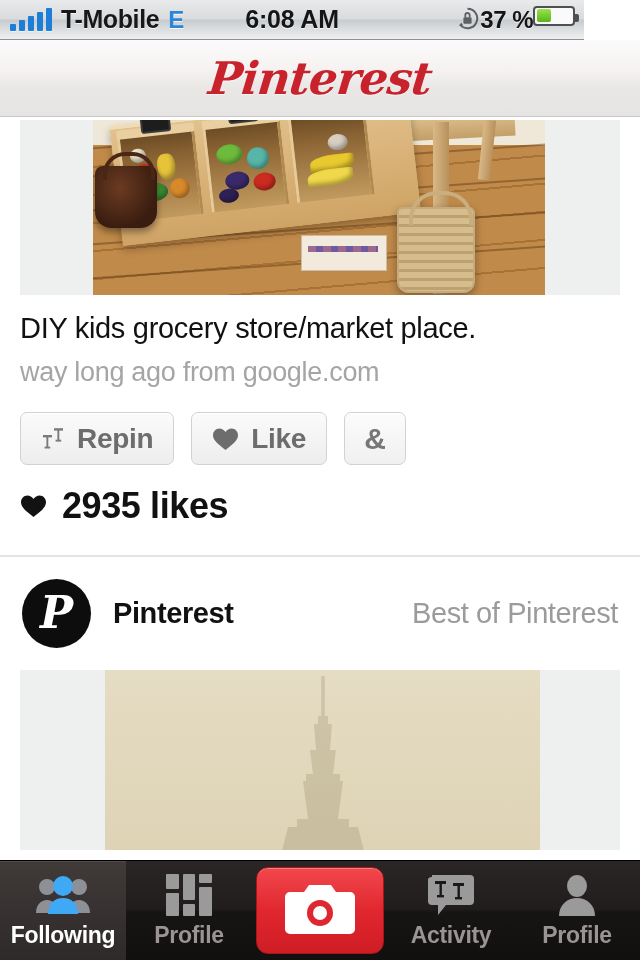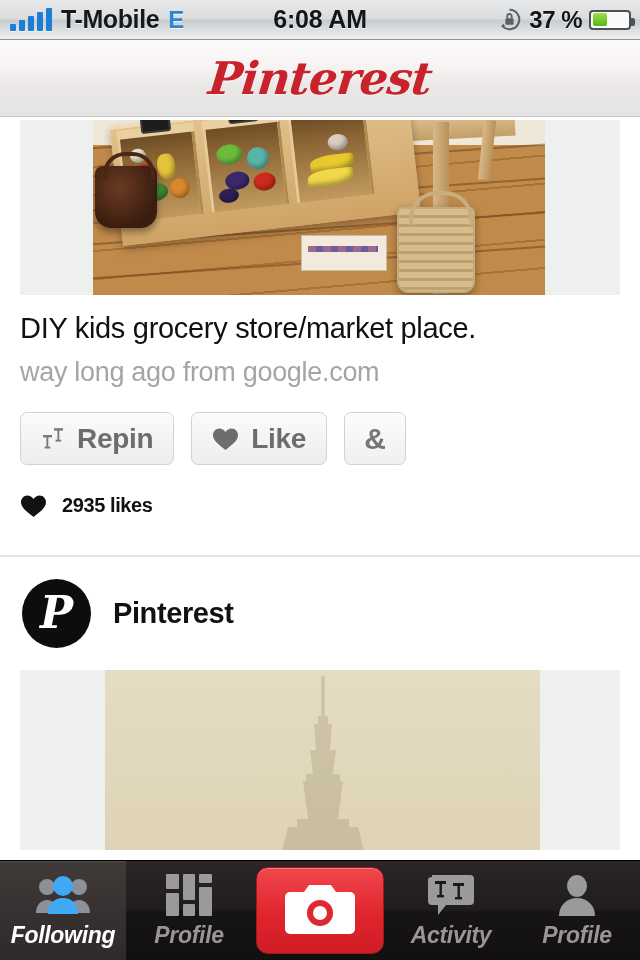--- a/index.html
+++ b/index.html
@@ -6,42 +6,42 @@
   html, body {
     width:640px; height:960px; overflow:hidden;
     background:#ffffff;
     font-family:"Liberation Sans", sans-serif;
     -webkit-font-smoothing:antialiased;
   }
   #app { position:relative; width:640px; height:960px; overflow:hidden; }
 
   
   .statusbar{
-    position:absolute; left:0; top:0; width:640px; height:40px;
+    position:absolute; left:0; top:0; width:584px; height:40px;
     background:linear-gradient(to bottom,#e9eaec 0%,#d9dbdd 48%,#c9cccf 52%,#eef0f1 100%);
     border-bottom:1px solid #8d9094;
     display:flex; align-items:center; z-index:40;
   }
   .sb-left{ display:flex; align-items:center; padding-left:10px; gap:9px; flex:0 0 auto; }
   .bars{ display:flex; align-items:flex-end; gap:3px; height:22px; }
   .bars i{ display:block; width:6px; background:#1c7ed6;
            border-radius:1px; box-shadow:0 1px 0 rgba(255,255,255,.6); }
   .bars i:nth-child(1){height:7px;}
   .bars i:nth-child(2){height:11px;}
   .bars i:nth-child(3){height:15px;}
   .bars i:nth-child(4){height:19px;}
   .bars i:nth-child(5){height:23px;}
   .carrier{ font-size:25px; font-weight:bold; color:#17181a; letter-spacing:-.4px;
             text-shadow:0 1px 0 rgba(255,255,255,.75); }
   .netmode{ font-size:24px; font-weight:bold; color:#2b86d8; letter-spacing:0;
             text-shadow:0 1px 0 rgba(255,255,255,.75); }
   .sb-center{ position:absolute; left:0; right:0; text-align:center;
               font-size:25px; font-weight:bold; color:#141516; letter-spacing:-.2px;
               text-shadow:0 1px 0 rgba(255,255,255,.75); pointer-events:none; }
-  .sb-right{ margin-left:auto; display:flex; align-items:center; gap:7px; padding-right:9px; }
+  .sb-right{ margin-left:auto; display:flex; align-items:flex-start; padding-right:9px; }
   .rotlock{ width:25px; height:25px; position:relative; }
   .rotlock svg{ display:block; }
   .battpct{ font-size:24px; font-weight:bold; color:#141516; letter-spacing:-.5px;
             text-shadow:0 1px 0 rgba(255,255,255,.7); }
   .battery{ position:relative; width:42px; height:20px;
             border:2px solid #4e5154; border-radius:4px; background:#fafafa; }
   .battery::after{ content:""; position:absolute; right:-6px; top:6px;
             width:4px; height:8px; background:#4e5154; border-radius:0 2px 2px 0; }
   .battfill{ position:absolute; left:1.5px; top:1.5px; bottom:1.5px; width:38%;
             background:linear-gradient(to bottom,#9ae24b,#59b51a); border-radius:2px; }
@@ -148,21 +148,21 @@
     width:62px; height:53px; padding:0; justify-content:center;
     background:linear-gradient(to bottom,#fcfcfc,#f0f0f0);
   }
   .amp{ font-size:30px; font-weight:bold; color:#777; }
 
   .icon-pin{ width:24px; height:26px; display:block; }
   .icon-heart{ width:27px; height:24px; display:block; }
 
   .pin-stats{ padding:20px 20px 0 20px; }
   .stat{ display:flex; align-items:center; gap:15px; height:41px; }
-  .stat-text{ font-size:20px; font-weight:bold; color:#111; letter-spacing:-.4px; }
+  .stat-text{ font-size:36px; font-weight:bold; color:#111; letter-spacing:-.4px; }
 
   .divider{ margin-top:29px; height:2px; background:#e4e4e4; }
 
   .board-head{ display:flex; align-items:center; padding:22px 22px 0 22px; }
   .avatar{
     width:69px; height:69px; border-radius:50%;
     background:#0d0d0d; position:relative; flex:0 0 auto;
     display:flex; align-items:center; justify-content:center;
   }
   .avatar span{
@@ -183,21 +183,21 @@
   .eiffel{
     position:absolute; left:50%; top:6px; transform:translateX(-50%);
     opacity:.30;
   }
 
   
   .tabbar{
     position:absolute; left:0; bottom:0; width:640px; height:100px;
     background:linear-gradient(to bottom,#2a2625 0%,#201d1c 48%,#171414 52%,#120f0f 100%);
     border-top:1px solid #000;
-    display:flex; align-items:stretch; z-index:35;font-style:italic;
+    display:flex; align-items:stretch; z-index:35;
   }
   .tab{ flex:1 1 0; display:flex; flex-direction:column; align-items:center;
         justify-content:center; gap:4px; position:relative; }
   .tab-active{
     background:linear-gradient(to bottom,#403a39,#2e2a29);
     box-shadow:inset 0 1px 0 rgba(255,255,255,.09);
   }
   .tab-label{ font-size:23px; font-weight:bold; color:#9a9594; letter-spacing:-.3px; }
   .tab-active .tab-label{ color:#ffffff; }
   .tab-ico{ height:46px; display:flex; align-items:center; justify-content:center; }
@@ -345,20 +345,21 @@
       </div>
     </div>
 
     <div class="divider"></div>
 
     <div class="board-head">
       <div class="avatar">
         <span>P</span>
       </div>
       <div class="board-user">Pinterest</div>
+      <div class="board-name">Best of Pinterest</div>
     </div>
 
     <div class="pin2-image-wrap">
       <div class="pin2-inner">
         <svg class="eiffel" width="150" height="175" viewBox="0 0 150 175">
           <g fill="#9b8f6d">
             <rect x="73.2" y="0" width="3.6" height="40"></rect>
             <path d="M70 40 h10 v8 h-10z"></path>
             <path d="M66 48 h18 l-2 26 h-14z"></path>
             <path d="M62 74 h26 l-3 24 h-20z"></path>

